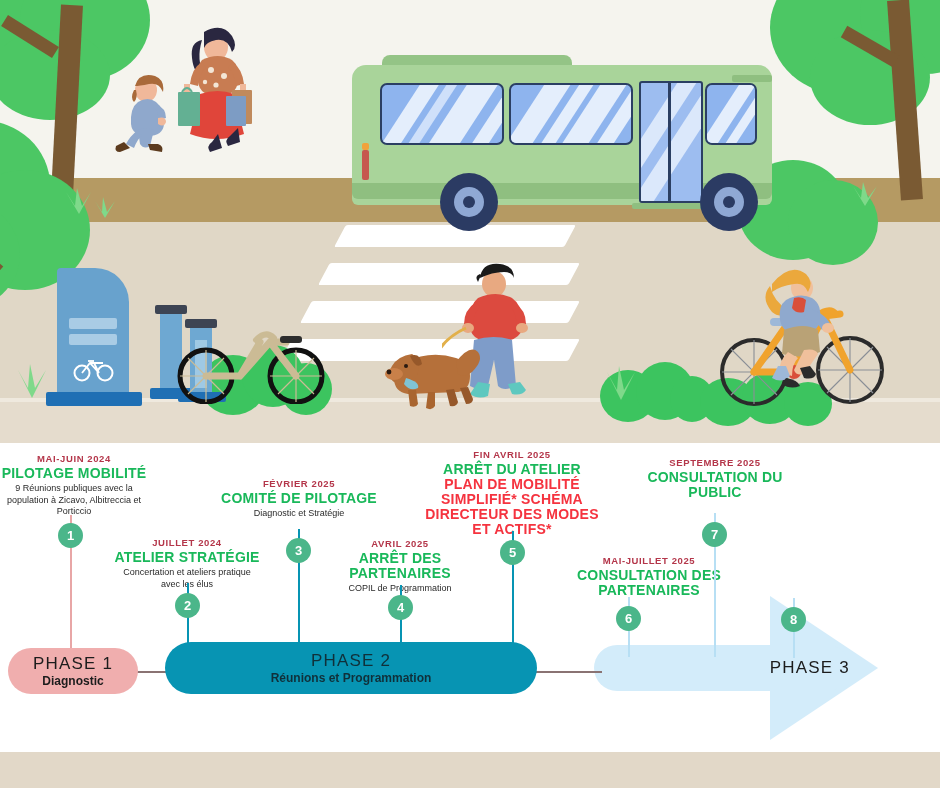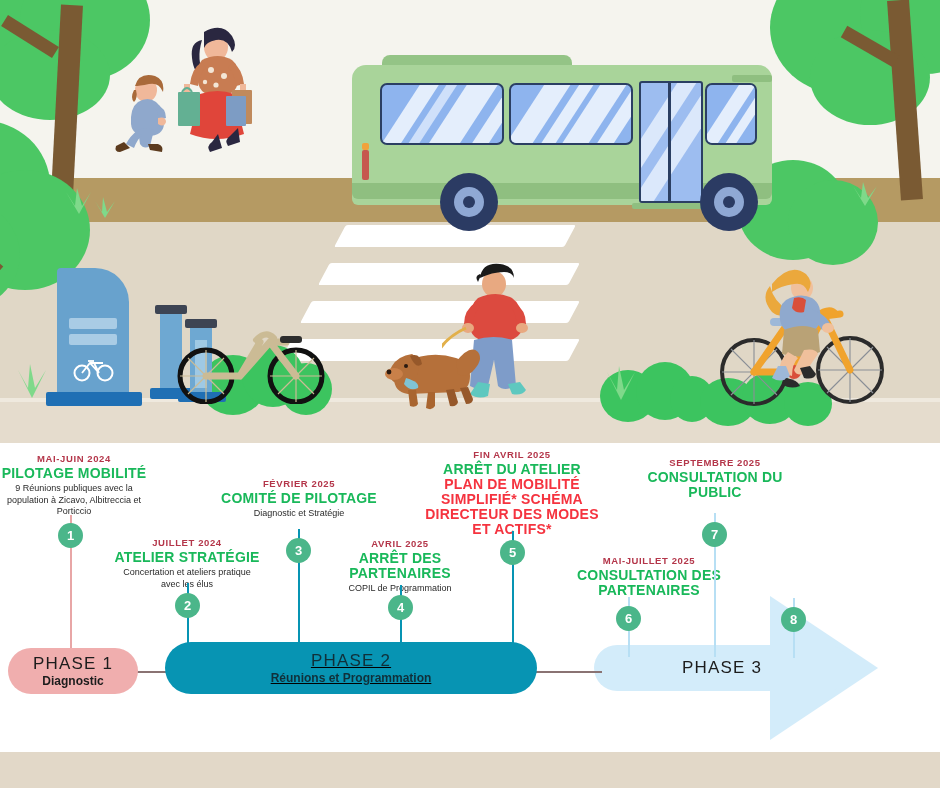--- a/index.html
+++ b/index.html
@@ -70,21 +70,21 @@
 
   .phase{position:absolute;display:flex;flex-direction:column;align-items:center;justify-content:center;z-index:2;}
   .ph-title{font-size:17px;letter-spacing:1.2px;color:#1c1c1c;line-height:20px;font-weight:400;}
   .ph-sub{font-size:12px;font-weight:800;color:#1c1c1c;line-height:15px;}
   .p1{left:8px;top:648px;width:130px;height:46px;background:#f0aeae;border-radius:23px;}
   .p2{left:165px;top:642px;width:372px;height:52px;background:#0794b3;border-radius:26px;}
   .p2 .ph-title,.p2 .ph-sub{color:#10303a;}
   .p3body{position:absolute;left:594px;top:645px;width:256px;height:46px;background:#d3ecfa;border-radius:23px;}
   .p3head{position:absolute;left:770px;top:596px;width:0;height:0;
           border-top:72px solid transparent;border-bottom:72px solid transparent;border-left:108px solid #d3ecfa;}
-  .p3label{position:absolute;left:594px;top:645px;width:256px;height:46px;display:flex;align-items:center;justify-content:center;z-index:4;}
+  .p3label{position:absolute;left:594px;top:645px;width:256px;height:46px;display:flex;align-items:center;justify-content:flex-end;z-index:4;}
   .link{position:absolute;height:2px;background:#8a7373;z-index:1;}
 </style>
 </head>
 <body>
 
 <div class="stage">
 
   <div class="illus">
     <div class="sky"></div>
     <div class="verge"></div>
@@ -385,21 +385,21 @@
     </div>
     <div class="badge" style="left:702px;top:79px;">7</div>
 
     <div class="badge" style="left:781px;top:164px;">8</div>
 
     <div class="phase p1" style="top:205px;">
       <div class="ph-title">PHASE 1</div>
       <div class="ph-sub">Diagnostic</div>
     </div>
 
-    <div class="phase p2" style="top:199px;text-decoration:underline;">
+    <div class="phase p2" style="top:199px;">
       <div class="ph-title">PHASE 2</div>
       <div class="ph-sub">Réunions et Programmation</div>
     </div>
 
     <div>
       <div class="p3head" style="top:153px;"></div>
       <div class="p3body" style="top:202px;"></div>
       <div class="p3label" style="top:202px;">
         <div class="ph-title">PHASE 3</div>
       </div>

